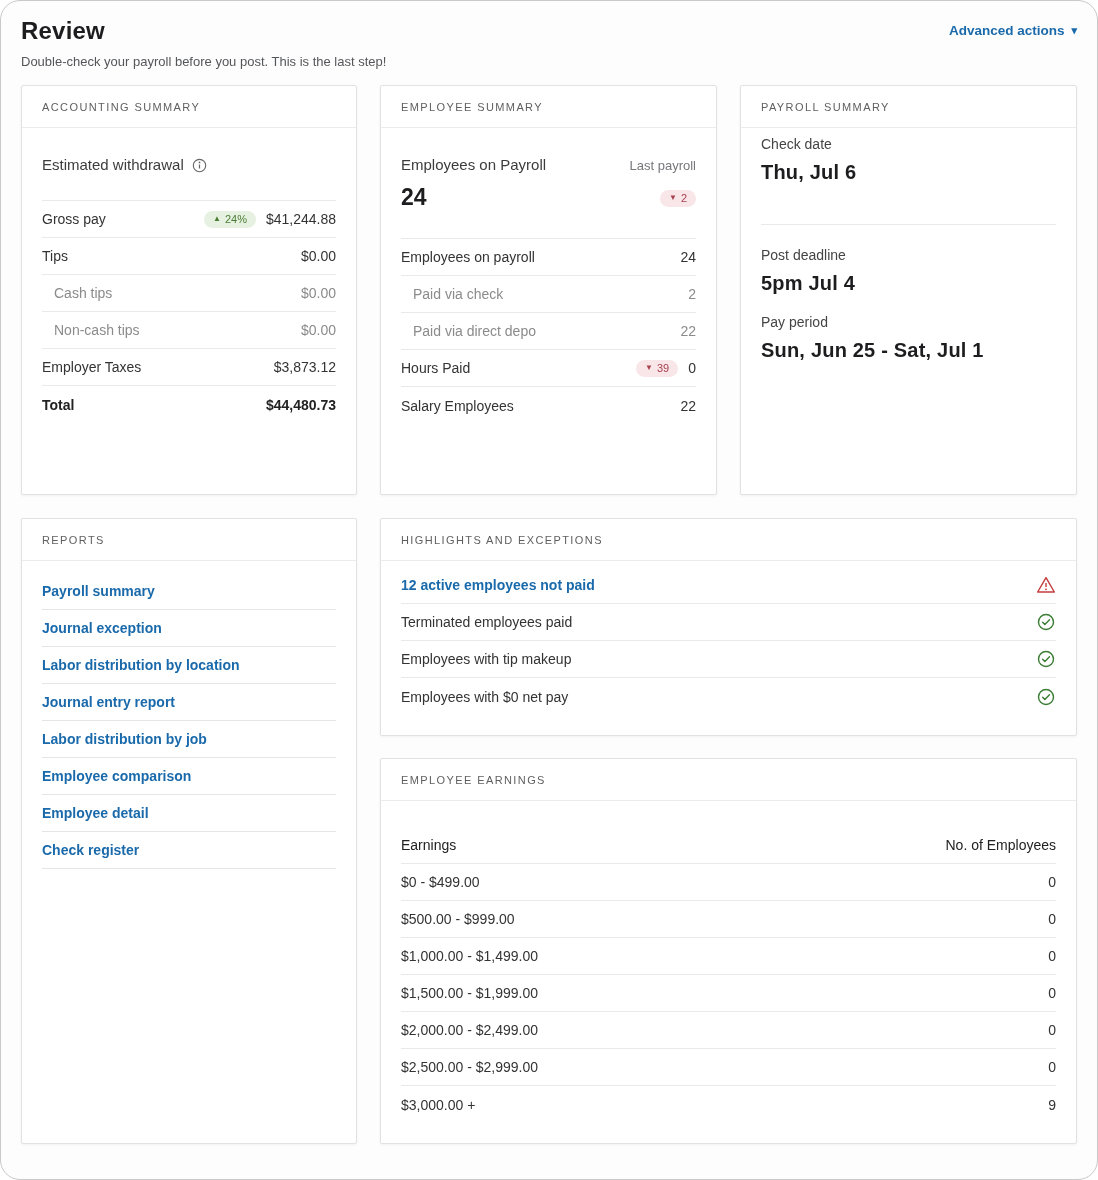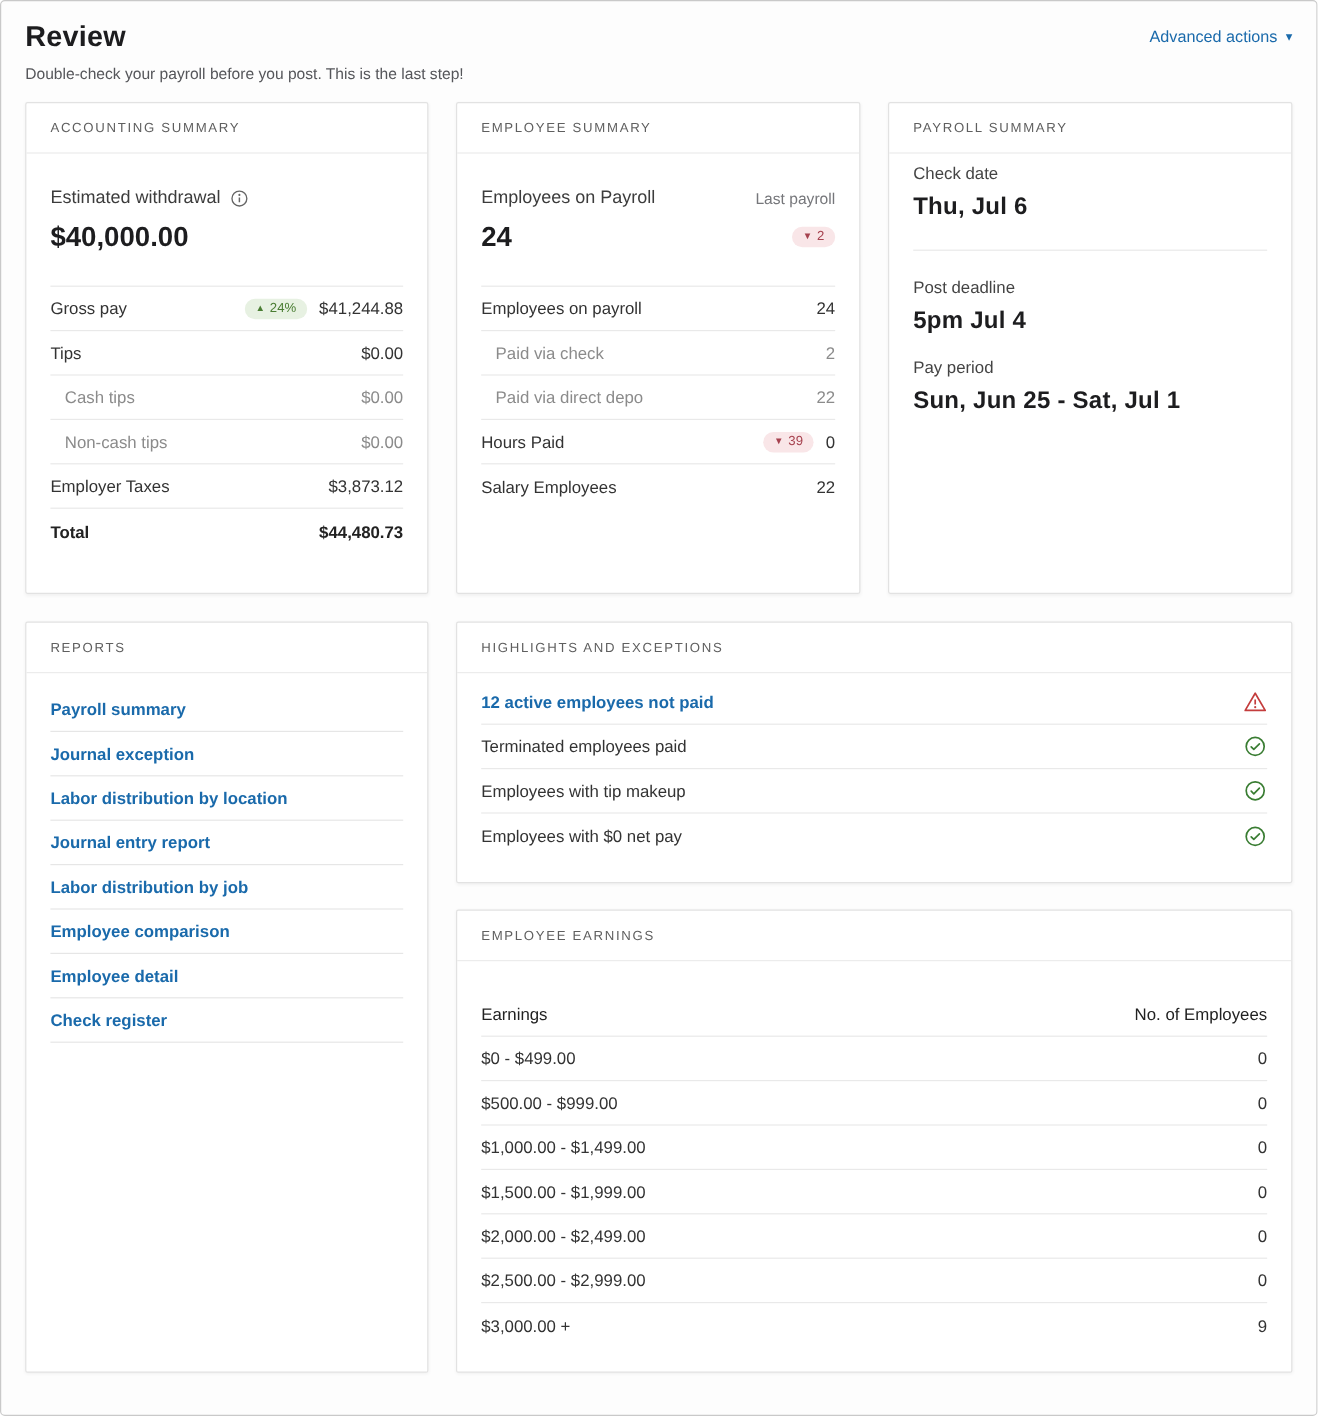--- a/index.html
+++ b/index.html
@@ -5,21 +5,21 @@
   * { box-sizing: border-box; margin: 0; padding: 0; }
   body {
     font-family: "Liberation Sans", sans-serif;
     background: #ffffff;
     color: #333;
   }
   .page {
     width: 1098px;
     height: 1180px;
     border: 1px solid #c9c9c9;
-    border-radius: 4px;
+    border-radius: 20px;
     background: #fdfdfd;
     padding: 16px 20px 20px 20px;
     overflow: hidden;
   }
   .page-header {
     display: flex;
     justify-content: space-between;
     align-items: flex-start;
     margin-bottom: 16px;
   }
@@ -30,21 +30,21 @@
     letter-spacing: 0.2px;
   }
   .page-subtitle {
     font-size: 13px;
     color: #55565a;
     margin-top: 9px;
   }
   .advanced-actions {
     color: var(--link-blue, #1a6aab);
     font-size: 13.5px;
-    font-weight: 400;
+    font-weight: 700;
     display: flex;
     align-items: center;
     gap: 7px;
     margin-top: 6px;
     cursor: pointer;
     white-space: nowrap;
   }
   .advanced-actions .caret { font-size: 11px; }
 
   .grid {
@@ -128,21 +128,21 @@
   .es-col.right { text-align: right; }
   .es-label { font-size: 15px; color: #3c3c3c; display: block; }
   .es-value { font-size: 23px; font-weight: 700; color: #1d1d1f; display: block; margin-top: 11px; }
   .es-sub { font-size: 13px; color: #76777b; display: block; margin-top: 2px; }
   .es-badge-wrap { display: block; margin-top: 13px; }
   .es-badge-wrap .badge { margin-right: 0; }
 
   
   #payroll-items { padding-top: 8px; }
   .pitem { margin-bottom: 19px; }
-  .pitem.divider { border-bottom: 1px solid #e9e9e9; padding-bottom: 24px; margin-bottom: 22px; }
+  .pitem.divider { border-bottom: 1px solid #e9e9e9; padding-bottom: 40px; margin-bottom: 22px; }
   .pitem-label { font-size: 14px; color: #444; }
   .pitem-value { font-size: 20px; font-weight: 700; color: #1d1d1f; margin-top: 9px; letter-spacing: 0.2px; }
 
   
   #reports-links { padding-top: 12px; }
   .report-link {
     display: block;
     height: 37px;
     line-height: 37px;
     border-bottom: 1px solid #e6e6e6;
@@ -214,21 +214,20 @@
         <div class="ew-label-row">
           <span class="ew-label">Estimated withdrawal</span>
           <span class="info-icon">
             <svg viewBox="0 0 16 16" width="15" height="15">
                 <circle cx="8" cy="8" r="6.6" fill="none" stroke="#666" stroke-width="1.2"></circle>
                 <line x1="8" y1="7" x2="8" y2="11.2" stroke="#666" stroke-width="1.3"></line>
                 <circle cx="8" cy="4.7" r="0.95" fill="#666"></circle>
               </svg>
           </span>
         </div>
-        <div class="ew-value">$40,000.00</div>
         <div class="rows" id="accounting-rows">
             <div class="srow">
               <span class="srow-label">Gross pay</span>
               <span class="srow-right">
                 <span class="badge badge-up">
                   <span class="tri">▲</span>
                   <span class="btxt">24%</span>
                 </span>
                 <span class="srow-value">$41,244.88</span>
               </span>

